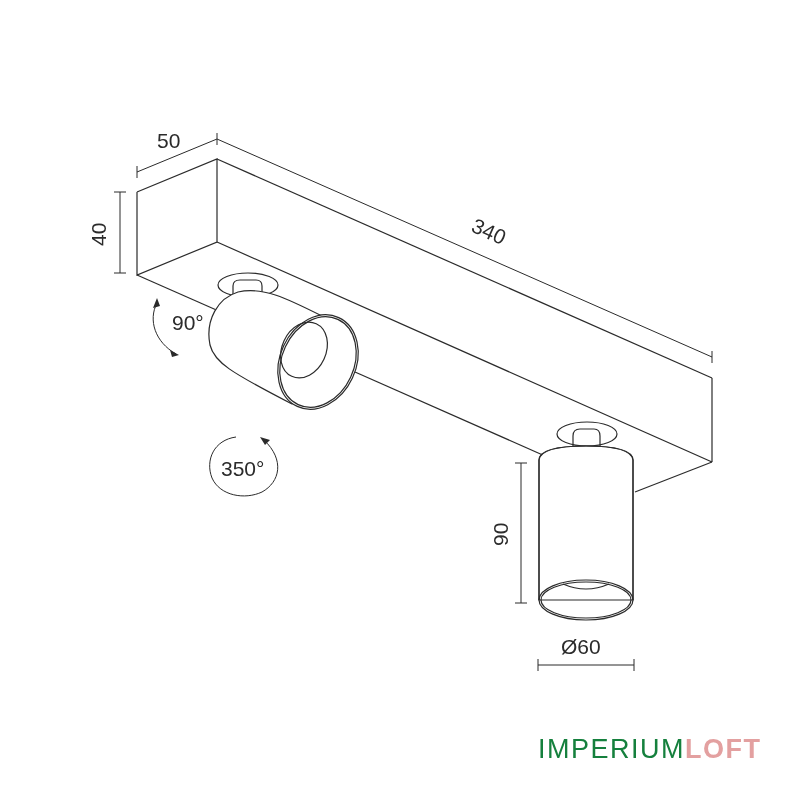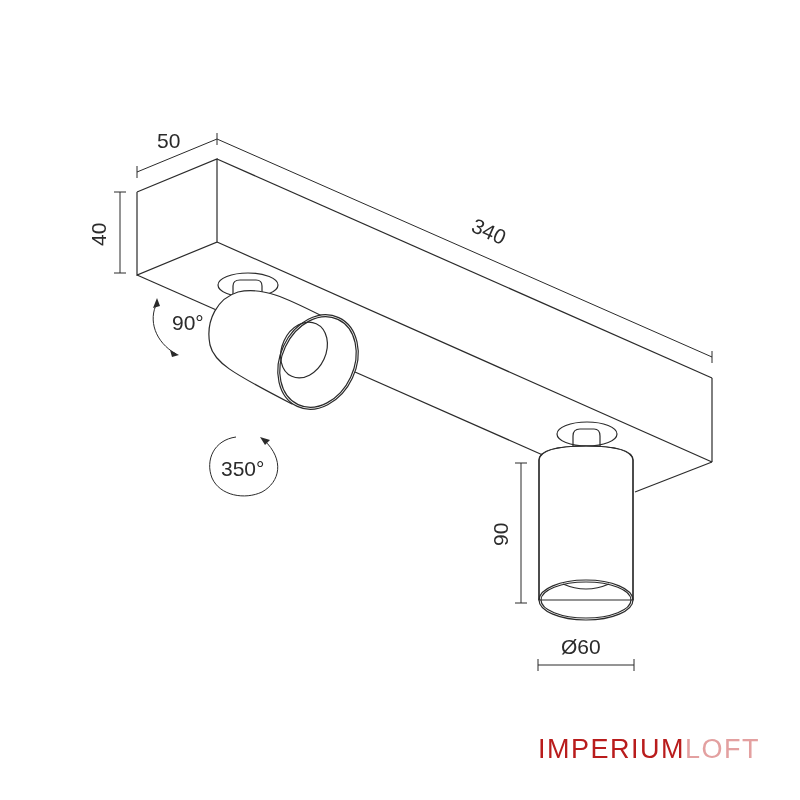--- a/index.html
+++ b/index.html
@@ -7,22 +7,22 @@
     #drawing { position: absolute; left: 0; top: 0; }
     .ln { stroke: #2b2b2b; stroke-width: 1.2; fill: none; }
     .ln-thin { stroke: #2b2b2b; stroke-width: 1; fill: none; }
     .fill-w { fill: #ffffff; }
     .dim-text { font-family: "Liberation Sans", sans-serif; font-size: 21px; fill: #2b2b2b; }
     .watermark {
       position: absolute; left: 538px; top: 734px;
       font-family: "Liberation Sans", sans-serif; font-size: 27px;
       letter-spacing: 1.5px; font-weight: 300;
     }
-    .wm-a { color: #b91c1c; }
-    .wm-b { color: #e3a0a0; }
+    .wm-a { color: #15803d; }
+    .wm-b { color: #e3a0a0; font-weight: bold; }
   </style>
 </head>
 <body>
 
 <svg id="drawing" width="800" height="800" viewBox="0 0 800 800" xmlns="http://www.w3.org/2000/svg">
 
   <g>
 
     <polygon class="ln fill-w" points="137,192 217,159 712,378 637,410 " style="fill:#fff;stroke:none"></polygon>
 

